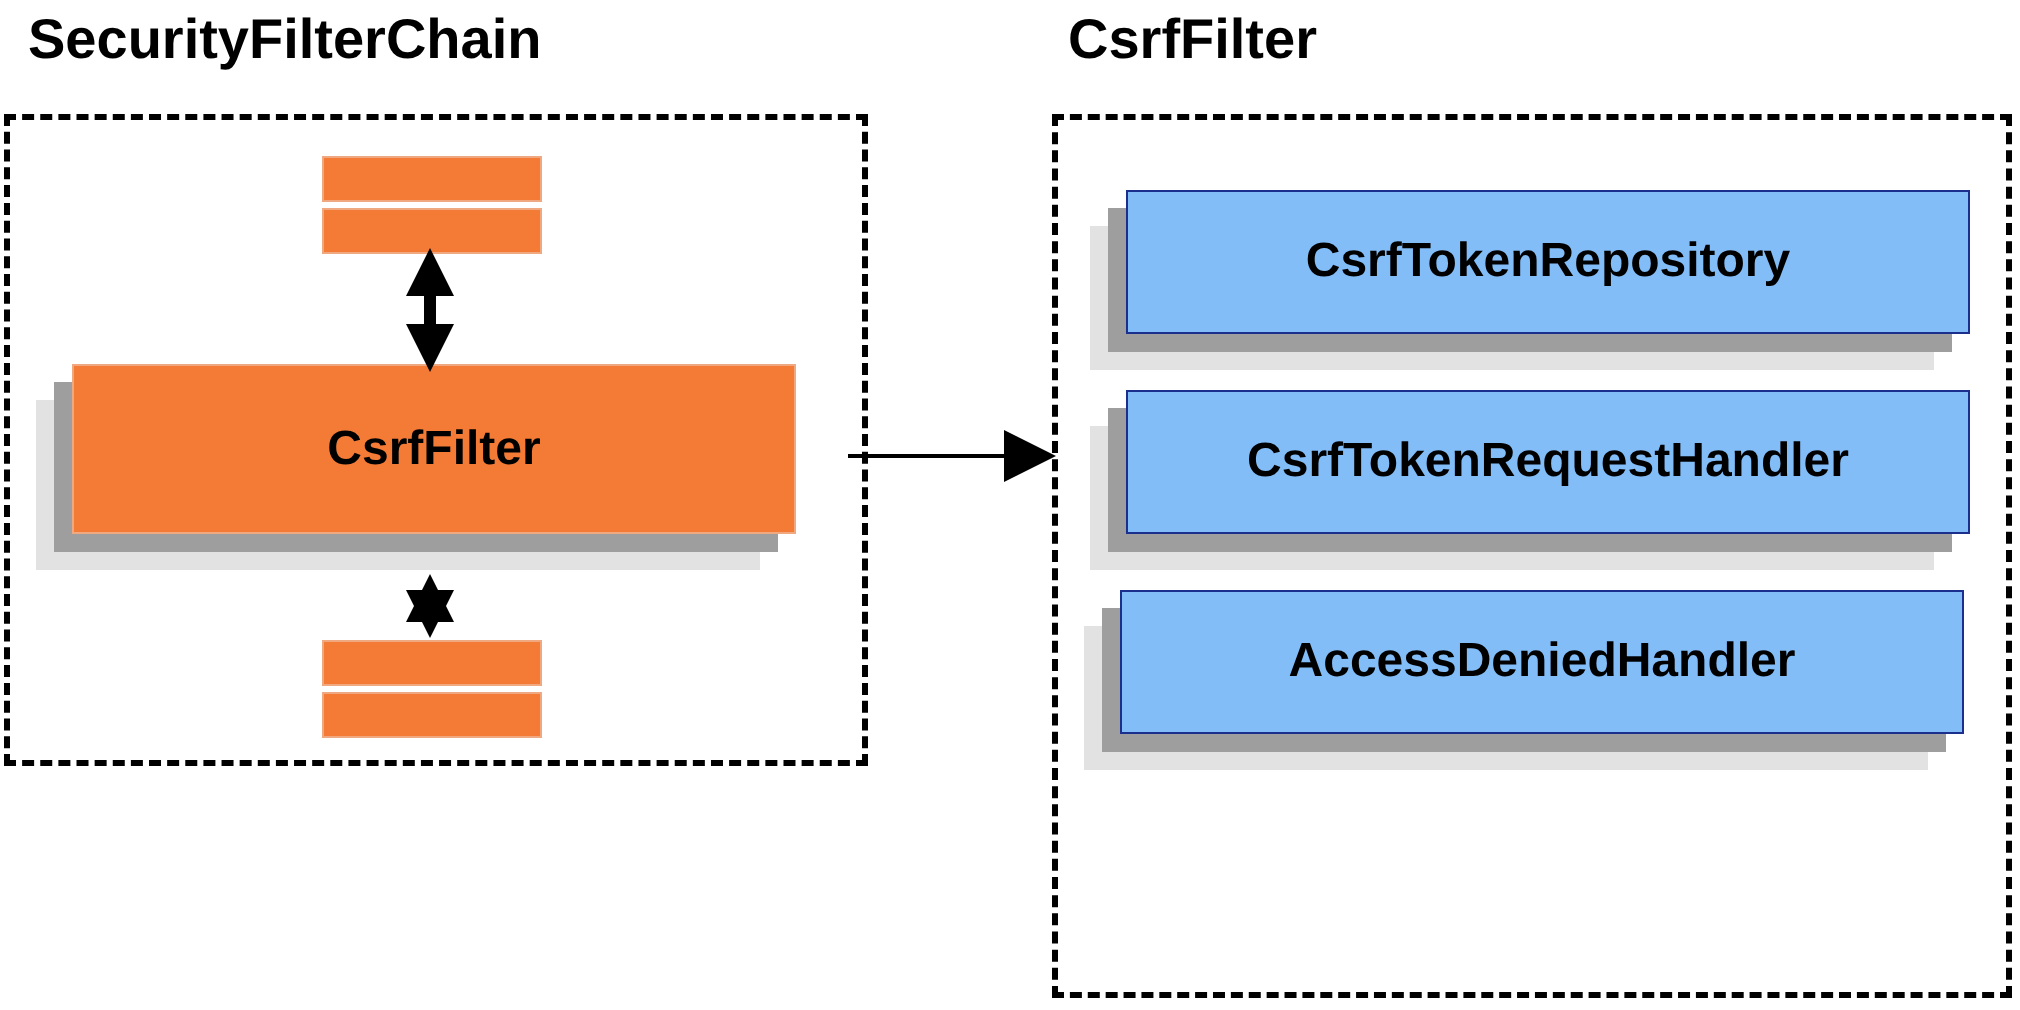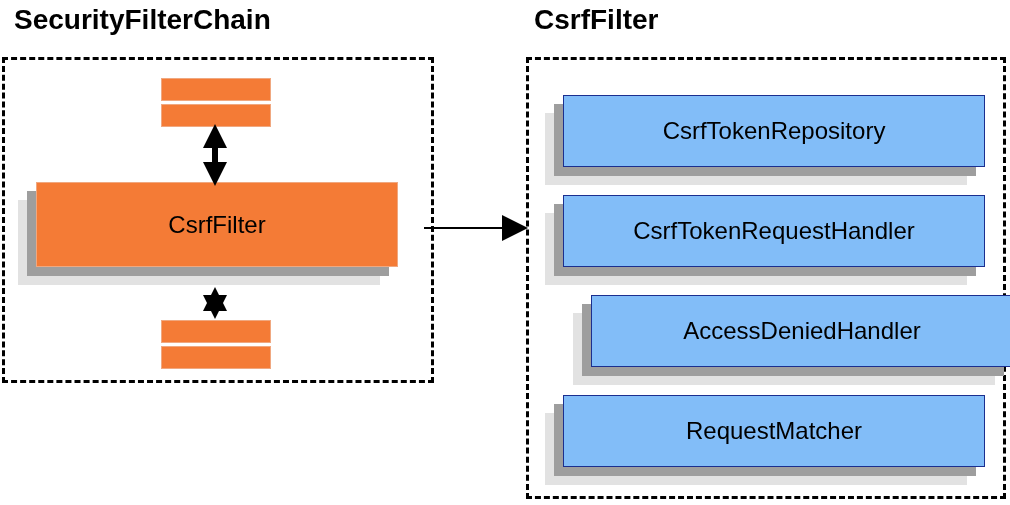--- a/index.html
+++ b/index.html
@@ -74,21 +74,21 @@
   }
   .stack .face {
     left: 18px; top: -18px;
     width: 100%; height: 100%;
     display: flex;
     align-items: center;
     justify-content: center;
   }
   .stack .face .label {
     font-family: "Liberation Sans", sans-serif;
-    font-weight: normal;
+    font-weight: bold;
     font-size: 24px;
     color: #000000;
     white-space: nowrap;
     letter-spacing: 0px;
   }
 
   
   .stack.orange .face {
     background: #f47b36;
     border: 1px solid #f0a880;
@@ -151,35 +151,28 @@
   </div>
 
   <div class="stack blue" style="left:545px; top:213px; width:422px; height:72px;text-align:right;">
     <div class="shadow-far"></div>
     <div class="shadow-near"></div>
     <div class="face">
       <span class="label">CsrfTokenRequestHandler</span>
     </div>
   </div>
 
-  <div class="stack blue" style="left:573px; top:313px; width:422px; height:72px;text-align:right;">
+  <div class="stack blue" style="left:542px; top:313px; width:422px; height:72px;text-align:right;">
     <div class="shadow-far"></div>
     <div class="shadow-near"></div>
     <div class="face">
       <span class="label">AccessDeniedHandler</span>
     </div>
   </div>
 
-  <div class="stack blue" style="left:545px; top:413px; width:422px; height:72px;">
-    <div class="shadow-far"></div>
-    <div class="shadow-near"></div>
-    <div class="face">
-      <span class="label">RequestMatcher</span>
-    </div>
-  </div>
 
   <svg id="arrow-layer" viewBox="0 0 1010 505">
 
     <g>
       <line x1="215" y1="131" x2="215" y2="179" stroke="#000000" stroke-width="6"></line>
       <polygon points="215,124 203,148 227,148" fill="#000000"></polygon>
       <polygon points="215,186 203,162 227,162" fill="#000000"></polygon>
     </g>
 
     <g>

